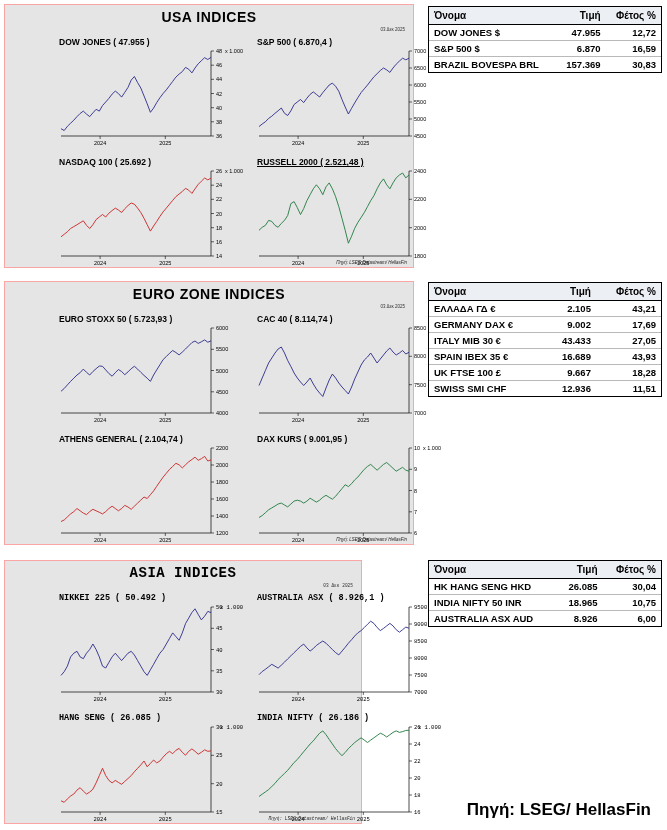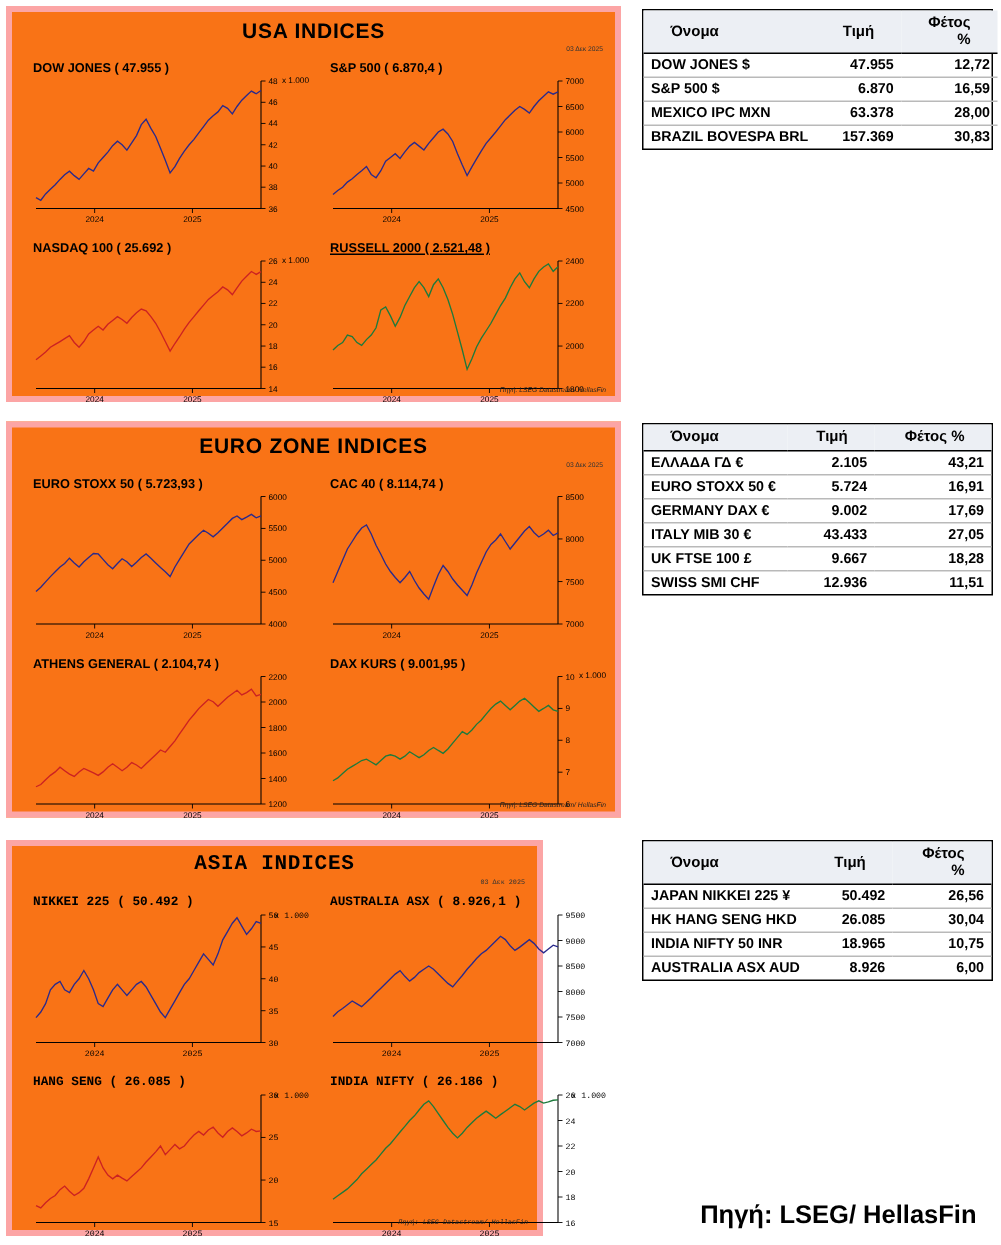--- a/index.html
+++ b/index.html
@@ -7,22 +7,22 @@
     width:667px;height:830px;
     background:#ffffff;
     font-family:"Liberation Sans", sans-serif;
     font-size:10px;
     color:#000;
     position:relative;
     overflow:hidden;
   }
   .panel{
     position:absolute;
-    border:4px solid #fca5a5;
-    background:#f97316;
+    border:1px solid #fca5a5;
+    background:#e5e5e5;
     box-sizing:border-box;
   }
   .panel-title{
     text-align:center;
     font-weight:bold;
     font-size:14px;
     letter-spacing:.5px;
     margin-top:4px;
   }
   .panel-date{
@@ -31,21 +31,21 @@
     font-size:4.5px;
     color:#333;
   }
   .panel-source{
     position:absolute;
     right:6px;bottom:2px;
     font-size:4.5px;
     color:#222;
     font-style:italic;
   }
-  .chart-wrap{position:absolute;}
+  .chart-wrap{position:absolute;margin-left:40px;}
   .chart-title{
     font-weight:bold;
     font-size:8.5px;
     margin-bottom:1px;
     white-space:nowrap;
   }
   .chart-box{position:relative;}
   .chart-box svg{display:block;}
   .mult{
     position:absolute;
@@ -64,21 +64,21 @@
     font-size:9px;
   }
   table.data{
     border-collapse:collapse;
     width:100%;
     font-size:9px;
   }
   table.data th{
     background:#eceff4;
     font-weight:bold;
-    padding:3px 18px;
+    padding:3px 5px;
     border-bottom:1px solid #000;
     font-size:10px;
   }
   table.data th.name{text-align:left;}
   table.data th.val,table.data th.pct{text-align:right;}
   table.data td{
     padding:2px 5px;
     border-bottom:1px solid #b9b9b9;
     font-weight:bold;
     font-size:9.5px;
@@ -433,25 +433,20 @@
           <td class="name">DOW JONES $</td>
           <td class="val">47.955</td>
           <td class="pct">12,72</td>
         </tr>
         <tr>
           <td class="name">S&amp;P 500 $</td>
           <td class="val">6.870</td>
           <td class="pct">16,59</td>
         </tr>
         <tr>
-          <td class="name">MEXICO IPC MXN</td>
-          <td class="val">63.378</td>
-          <td class="pct">28,00</td>
-        </tr>
-        <tr>
           <td class="name">BRAZIL BOVESPA BRL</td>
           <td class="val">157.369</td>
           <td class="pct">30,83</td>
         </tr>
       </tbody>
   </table>
 </div>
 
 <div class="tbl" style="left:428px;top:282px;width:234px;">
   <table class="data">
@@ -462,33 +457,33 @@
         <th class="pct">Φέτος %</th>
       </tr>
     </thead>
     <tbody id="tbody-1">
         <tr>
           <td class="name">ΕΛΛΑΔΑ ΓΔ €</td>
           <td class="val">2.105</td>
           <td class="pct">43,21</td>
         </tr>
         <tr>
-          <td class="name">EURO STOXX 50 €</td>
-          <td class="val">5.724</td>
-          <td class="pct">16,91</td>
-        </tr>
-        <tr>
           <td class="name">GERMANY DAX €</td>
           <td class="val">9.002</td>
           <td class="pct">17,69</td>
         </tr>
         <tr>
           <td class="name">ITALY MIB 30 €</td>
           <td class="val">43.433</td>
           <td class="pct">27,05</td>
+        </tr>
+        <tr>
+          <td class="name">SPAIN IBEX 35 €</td>
+          <td class="val">16.689</td>
+          <td class="pct">43,93</td>
         </tr>
         <tr>
           <td class="name">UK FTSE 100 £</td>
           <td class="val">9.667</td>
           <td class="pct">18,28</td>
         </tr>
         <tr>
           <td class="name">SWISS SMI CHF</td>
           <td class="val">12.936</td>
           <td class="pct">11,51</td>
@@ -501,25 +496,20 @@
   <table class="data">
     <thead>
       <tr>
         <th class="name">Όνομα</th>
         <th class="val">Τιμή</th>
         <th class="pct">Φέτος %</th>
       </tr>
     </thead>
     <tbody id="tbody-2">
         <tr>
-          <td class="name">JAPAN NIKKEI 225 ¥</td>
-          <td class="val">50.492</td>
-          <td class="pct">26,56</td>
-        </tr>
-        <tr>
           <td class="name">HK HANG SENG HKD</td>
           <td class="val">26.085</td>
           <td class="pct">30,04</td>
         </tr>
         <tr>
           <td class="name">INDIA NIFTY 50 INR</td>
           <td class="val">18.965</td>
           <td class="pct">10,75</td>
         </tr>
         <tr>

